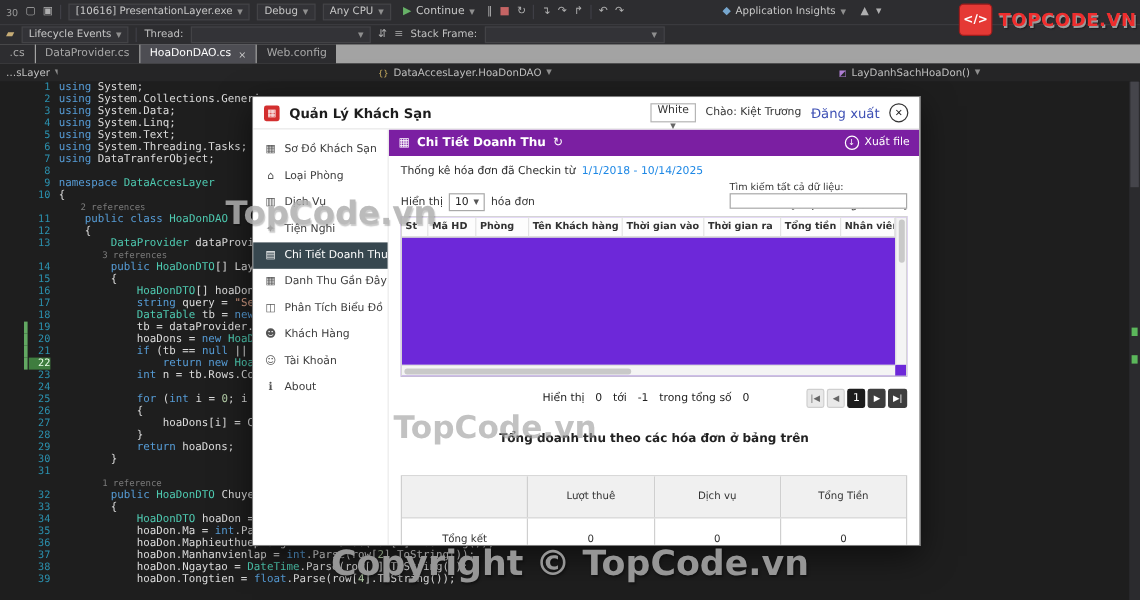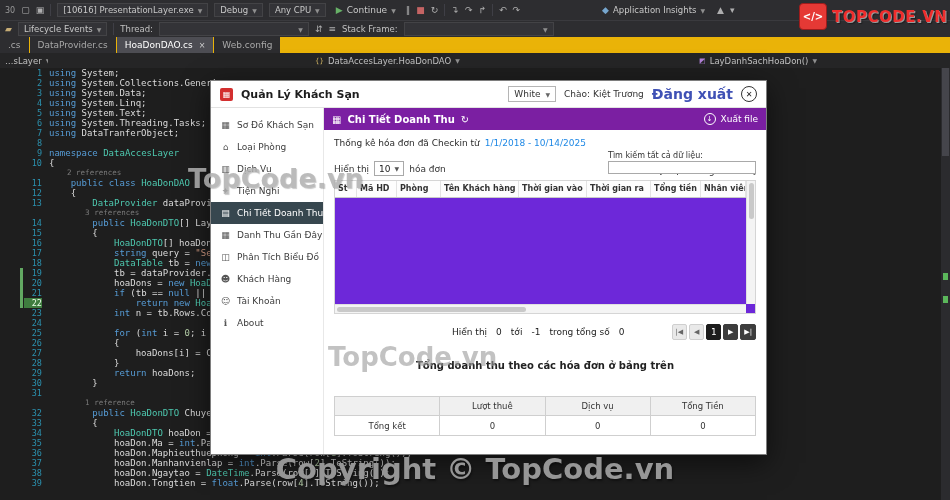--- a/index.html
+++ b/index.html
@@ -17,21 +17,21 @@
   .ticon.stop { color:#d66a6a; }
   .ticon.play { color:#6ec06e; }
   .ticon.gold { color:#d7ba7d; }
   .sep { width:1px; height:12px; background:#3f3f46; flex:none; }
   .dd { display:flex; align-items:center; gap:4px; background:#333337; border:1px solid #434346; height:14px;
         padding:0 5px; color:#c8c8c8; font-size:8.5px; white-space:nowrap; }
   .dd .arr, .nav-dd .arr { font-size:6px; color:#8f8f8f; }
   .continue { display:flex; align-items:center; gap:4px; padding:0 4px; height:14px; }
   .tb-label { color:#c0c0c0; }
 
-  .tabs { position:absolute; top:37px; left:0; width:100%; height:16px; background:#eab308;
+  .tabs { position:absolute; top:37px; left:0; width:100%; height:16px; background:#a3a3a3;
           display:flex; align-items:flex-end; z-index:1; }
   .tab { height:16px; display:flex; align-items:center; gap:6px; padding:0 8px; font-size:9px; color:#a8a8a8;
          background:#2d2d30; margin-right:1px; white-space:nowrap; }
   .tab.active { background:#4d4d53; color:#ffffff; }
   .tab .tab-x { font-size:8px; color:#d0d0d0; }
 
   .navbar { position:absolute; top:53px; left:0; width:100%; height:15px; background:#252526;
             display:flex; align-items:flex-start; font-size:8.5px; color:#c0c0c0; z-index:1; }
   .nav-dd { display:flex; align-items:center; gap:4px; padding:0 5px; height:15px; white-space:nowrap; overflow:hidden; }
   .nav-ic { font-size:7px; color:#d4b765; }
@@ -56,24 +56,24 @@
   .ovmark { position:absolute; left:2px; width:5px; height:7px; background:#5bb75b; }
 
   
   .window { position:absolute; left:210px; top:80px; width:557px; height:375px; background:#fff;
             border:1px solid #7e7e7e; box-shadow:0 8px 26px rgba(0,0,0,.55); z-index:5; }
   .titlebar { height:27px; display:flex; align-items:center; gap:8px; padding:0 9px; border-bottom:1px solid #e2e2e2; background:#fff; }
   .app-icon { width:13px; height:13px; background:#d32f2f; border-radius:2px; color:#fff; font-size:8px;
               display:flex; align-items:center; justify-content:center; flex:none; }
   .app-title { font-size:11px; font-weight:bold; color:#1d1d1d; white-space:nowrap; }
   .theme-dd { margin-left:auto; display:flex; align-items:center; gap:5px; border:1px solid #b5b5b5; height:16px;
-              padding:0 5px; font-size:9px; color:#333; }
+              padding:0 5px; font-size:9px; color:#333;flex-direction:column; }
   .theme-dd .arr { font-size:6px; color:#666; }
   .greeting { font-size:9px; color:#333; white-space:nowrap; }
-  .logout { font-size:14px; color:#3f51b5; white-space:nowrap;font-weight:bold; }
+  .logout { font-size:11px; color:#3f51b5; white-space:nowrap; }
   .close-btn { width:16px; height:16px; border:1.4px solid #333; border-radius:50%; display:flex; align-items:center;
                justify-content:center; font-size:8px; color:#222; flex:none; }
 
   .app-body { display:flex; height:346px; }
   .sidebar { width:113px; flex:none; border-right:1px solid #e8e8e8; padding-top:6px; background:#fff; }
   .side-item { height:22px; display:flex; align-items:center; gap:6px; padding:0 9px; font-size:9px; color:#3c3c3c; white-space:nowrap; }
   .side-item .icon { width:11px; font-size:9px; color:#555; text-align:center; flex:none; }
   .side-item.active { background:#37474f; color:#fff; }
   .side-item.active .icon { color:#fff; }
 
@@ -109,21 +109,21 @@
   .pg-info { position:absolute; left:118px; top:3px; display:flex; gap:9px; }
   .pg-btns { position:absolute; right:0; top:0; display:flex; gap:2px; }
   .pbtn { min-width:15px; height:16px; display:flex; align-items:center; justify-content:center; font-size:7px;
           padding:0 3px; border-radius:2px; }
   .pbtn.light { background:#e9e9e9; border:1px solid #cfcfcf; color:#666; }
   .pbtn.current { background:#1c1c1c; border:1px solid #1c1c1c; color:#fff; font-size:9px; }
   .pbtn.dark { background:#3d3d3d; border:1px solid #3d3d3d; color:#fff; }
 
   .sum-title { position:absolute; top:252px; left:0; right:0; text-align:center; font-size:10px; font-weight:bold; color:#222; }
   .sumtab { position:absolute; top:288px; left:10px; right:10px; border:1px solid #cfcfcf; }
-  .srow { display:flex; height:19px; }
+  .srow { display:flex; height:35px; }
   .srow.head { border-bottom:1px solid #cfcfcf; }
   .srow.head .scell { background:#f0f0f0; }
   .scell { flex:1; border-right:1px solid #cfcfcf; display:flex; align-items:center; justify-content:center;
            font-size:8.5px; color:#333; }
   .scell:last-child { border-right:none; }
 
   
   .wm { position:absolute; font-weight:bold; z-index:8; pointer-events:none; white-space:nowrap; }
   .wm1 { left:188px; top:163px; font-size:27px; color:#b0b0b0; opacity:.85; text-shadow:1px 1px 1px rgba(0,0,0,.25); }
   .wm2 { left:328px; top:342px; font-size:26px; color:#9a9a9a; opacity:.6; }

